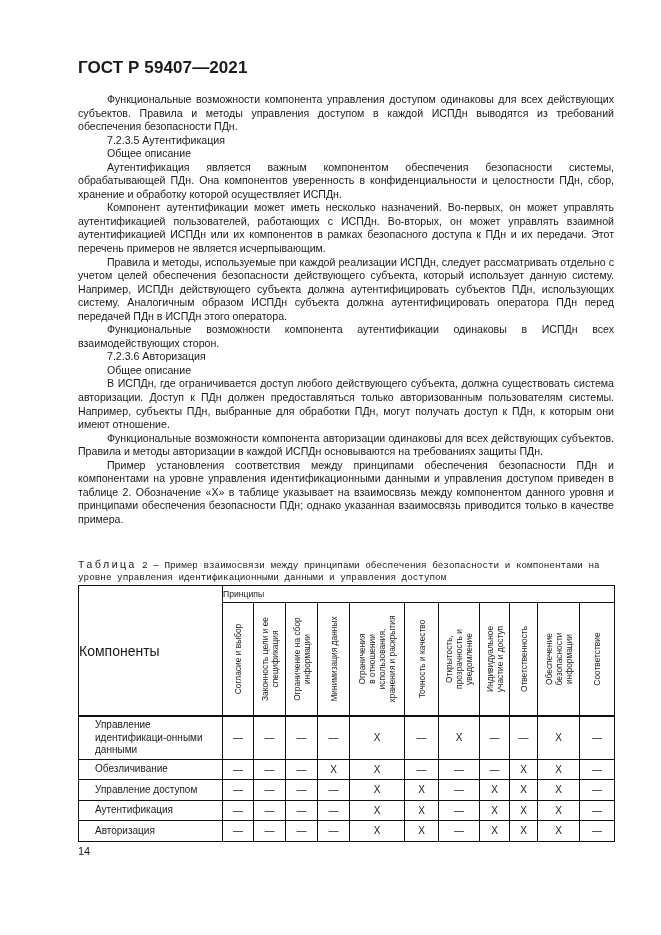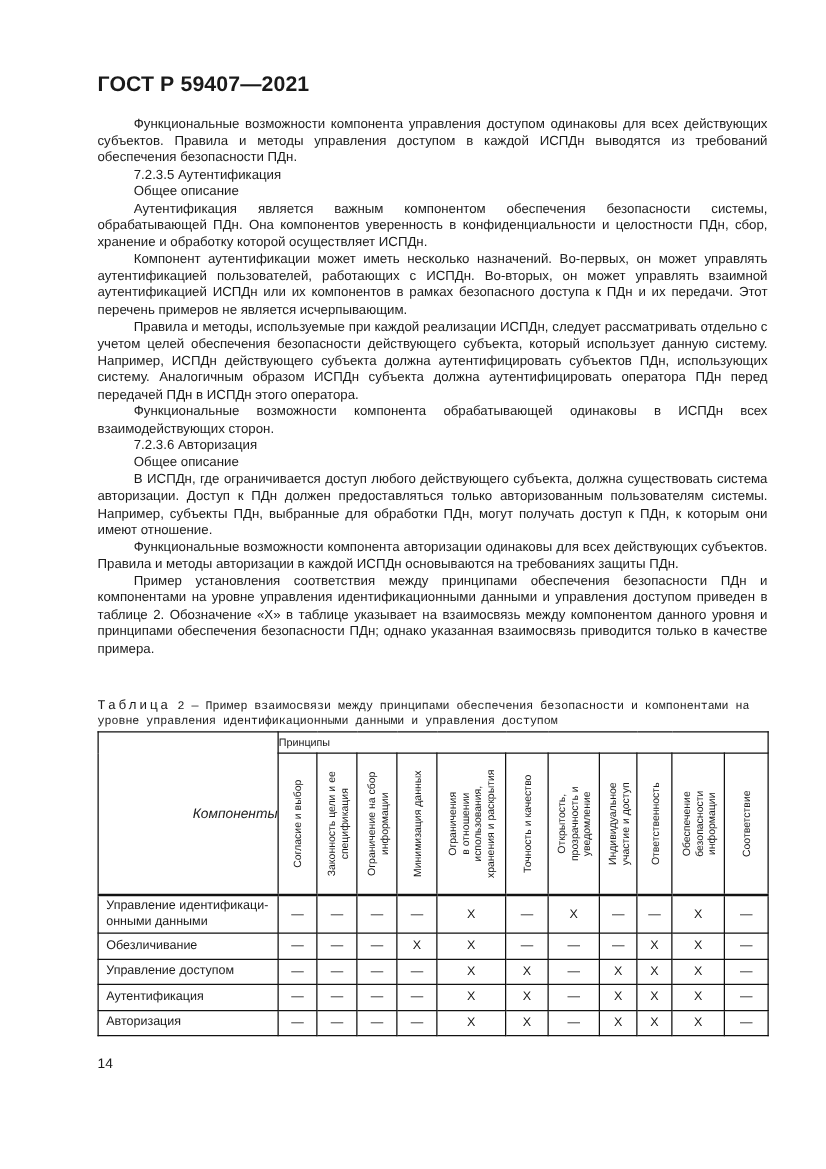--- a/index.html
+++ b/index.html
@@ -6,43 +6,43 @@
   body { width:661px; height:935px; position:relative; overflow:hidden;
          font-family:"Liberation Sans", sans-serif; color:#1a1a1a; }
   .hdr { position:absolute; left:78px; top:58px; font-weight:bold; font-size:17px; letter-spacing:0.1px; }
   .body { position:absolute; left:78px; top:93px; width:536px; font-size:10.6px; line-height:13.55px; }
   .body p { margin:0; text-align:justify; text-align-last:left; }
   .ind { text-indent:29px; }
   .cap { position:absolute; left:78px; top:559px; width:536px; font-size:9.3px; line-height:12px;font-family:Liberation Mono, monospace; }
   .cap .sp { letter-spacing:2px; font-size:10.6px; }
   table { position:absolute; left:78px; top:585px; border-collapse:collapse; font-size:9.6px; table-layout:fixed; }
   td, th { border:1px solid #111; padding:0; font-weight:normal; }
-  th.comp { width:143px; text-align:right; font-size:11px;font-style:italic; }
+  th.comp { width:143px; text-align:left; font-size:14px; }
   th.prin { height:16px; text-align:left; font-size:8.6px; }
   th.vert { height:112px; position:relative; }
   th.vert div { position:absolute; left:50%; top:50%; transform:translate(-50%,-50%) rotate(-90deg);
                white-space:nowrap; font-size:8.4px; line-height:10px; text-align:center; }
   tr.first td { border-top:2.5px solid #111; }
-  td.name { padding:2px 6px; font-size:10px; line-height:12.5px; text-align:left; }
+  td.name { padding:2px 16px; font-size:10px; line-height:12.5px; text-align:left; }
   td.v { text-align:center; font-size:10px; }
   .pgno { position:absolute; left:78px; top:845px; font-size:11px; }
 </style>
 </head>
 <body>
 
 <div class="hdr">ГОСТ Р 59407—2021</div>
 
 <div class="body">
   <p class="ind">Функциональные возможности компонента управления доступом одинаковы для всех действующих субъектов. Правила и методы управления доступом в каждой ИСПДн выводятся из требований обеспечения безопасности ПДн.</p>
   <p class="ind">7.2.3.5 Аутентификация</p>
   <p class="ind">Общее описание</p>
   <p class="ind">Аутентификация является важным компонентом обеспечения безопасности системы, обрабатывающей ПДн. Она компонентов уверенность в конфиденциальности и целостности ПДн, сбор, хранение и обработку которой осуществляет ИСПДн.</p>
   <p class="ind">Компонент аутентификации может иметь несколько назначений. Во-первых, он может управлять аутентификацией пользователей, работающих с ИСПДн. Во-вторых, он может управлять взаимной аутентификацией ИСПДн или их компонентов в рамках безопасного доступа к ПДн и их передачи. Этот перечень примеров не является исчерпывающим.</p>
   <p class="ind">Правила и методы, используемые при каждой реализации ИСПДн, следует рассматривать отдельно с учетом целей обеспечения безопасности действующего субъекта, который использует данную систему. Например, ИСПДн действующего субъекта должна аутентифицировать субъектов ПДн, использующих систему. Аналогичным образом ИСПДн субъекта должна аутентифицировать оператора ПДн перед передачей ПДн в ИСПДн этого оператора.</p>
-  <p class="ind">Функциональные возможности компонента обрабатывающей одинаковы в ИСПДн всех взаимодействующих сторон.</p>
+  <p class="ind">Функциональные возможности компонента аутентификации одинаковы в ИСПДн всех взаимодействующих сторон.</p>
   <p class="ind">7.2.3.6 Авторизация</p>
   <p class="ind">Общее описание</p>
   <p class="ind">В ИСПДн, где ограничивается доступ любого действующего субъекта, должна существовать система авторизации. Доступ к ПДн должен предоставляться только авторизованным пользователям системы. Например, субъекты ПДн, выбранные для обработки ПДн, могут получать доступ к ПДн, к которым они имеют отношение.</p>
   <p class="ind">Функциональные возможности компонента авторизации одинаковы для всех действующих субъектов. Правила и методы авторизации в каждой ИСПДн основываются на требованиях защиты ПДн.</p>
   <p class="ind">Пример установления соответствия между принципами обеспечения безопасности ПДн и компонентами на уровне управления идентификационными данными и управления доступом приведен в таблице 2. Обозначение «Х» в таблице указывает на взаимосвязь между компонентом данного уровня и принципами обеспечения безопасности ПДн; однако указанная взаимосвязь приводится только в качестве примера.</p>
 </div>
 
 <div class="cap"><span class="sp">Таблица</span><span> 2 — Пример взаимосвязи между принципами обеспечения безопасности и компонентами на уровне управления идентификационными данными и управления доступом</span></div>
 
 <table>

